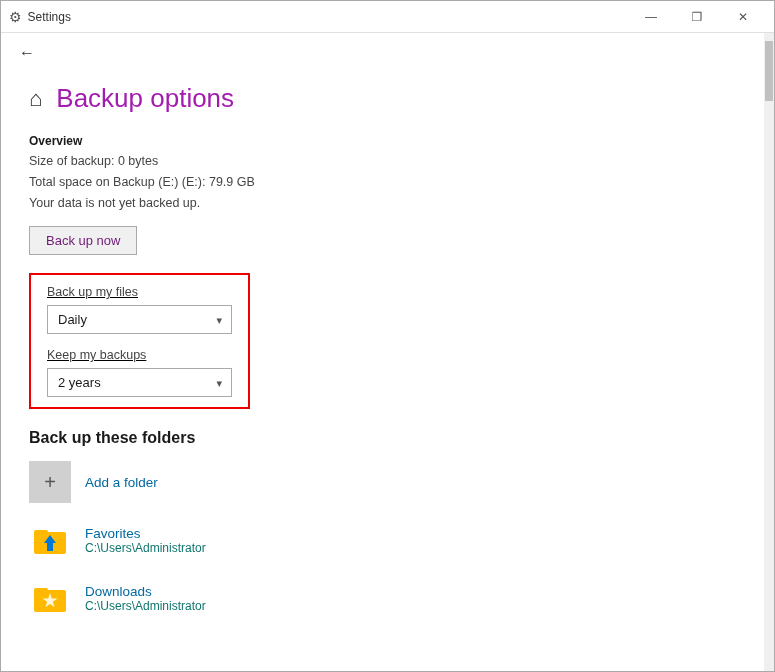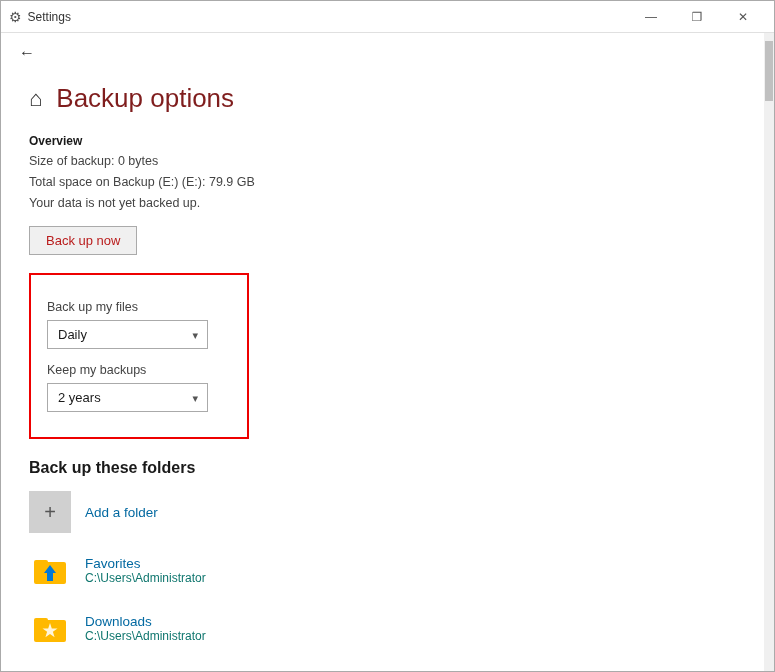--- a/index.html
+++ b/index.html
@@ -105,21 +105,21 @@
     }
 
     .home-icon {
       font-size: 22px;
       color: #333;
     }
 
     .page-title {
       font-size: 26px;
       font-weight: 300;
-      color: #7f1d1d;
+      color: #a21caf;
     }
 
     
     .overview-title {
       font-size: 12px;
       font-weight: 600;
       color: #1a1a1a;
       margin-bottom: 4px;
     }
 
@@ -131,42 +131,43 @@
     }
 
     .backup-now-btn {
       margin-top: 12px;
       margin-bottom: 18px;
       padding: 6px 16px;
       background: #f0f0f0;
       border: 1px solid #aaa;
       cursor: pointer;
       font-size: 13px;
-      color: #b91c1c;
+      color: #701a75;
       font-family: 'Segoe UI', Arial, sans-serif;
     }
 
     
     .options-box {
       border: 2px solid #e00;
-      padding: 25px 16px;
+      padding: 10px 16px;
       display: inline-block;
       min-width: 220px;
       margin-bottom: 20px;
+      text-decoration: underline;
     }
 
     .option-label {
       font-size: 12.5px;
       color: #444;
       margin-bottom: 6px;
     }
 
     .select-wrapper {
       position: relative;
-      width: 161px;
+      width: 185px;
       margin-bottom: 14px;
     }
 
     .select-wrapper:last-child {
       margin-bottom: 0;
     }
 
     .styled-select {
       width: 100%;
       padding: 6px 30px 6px 10px;

